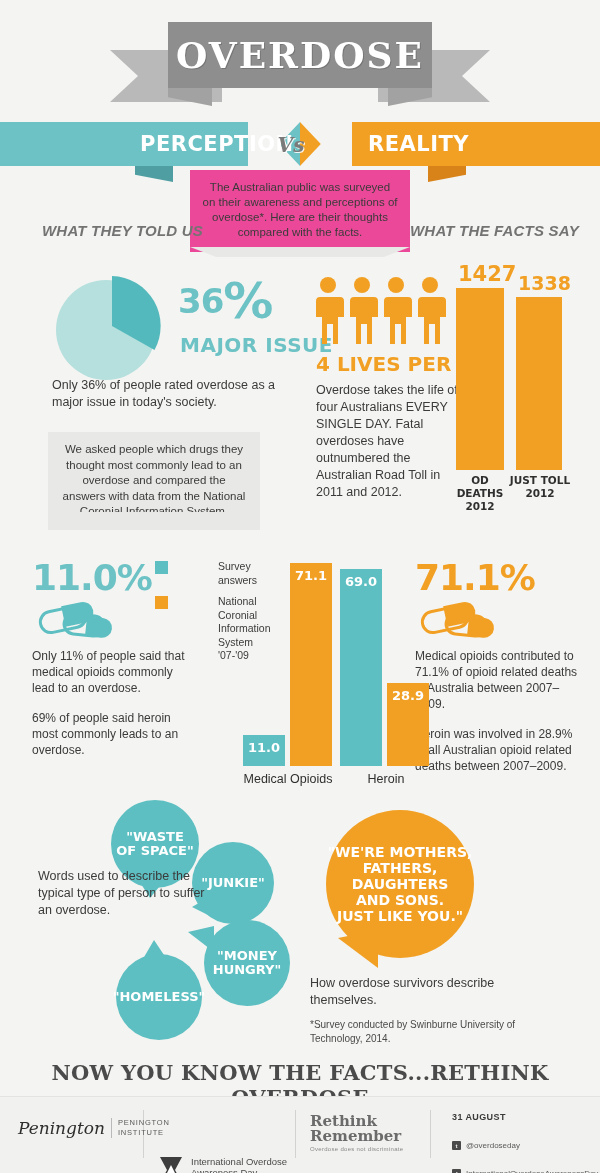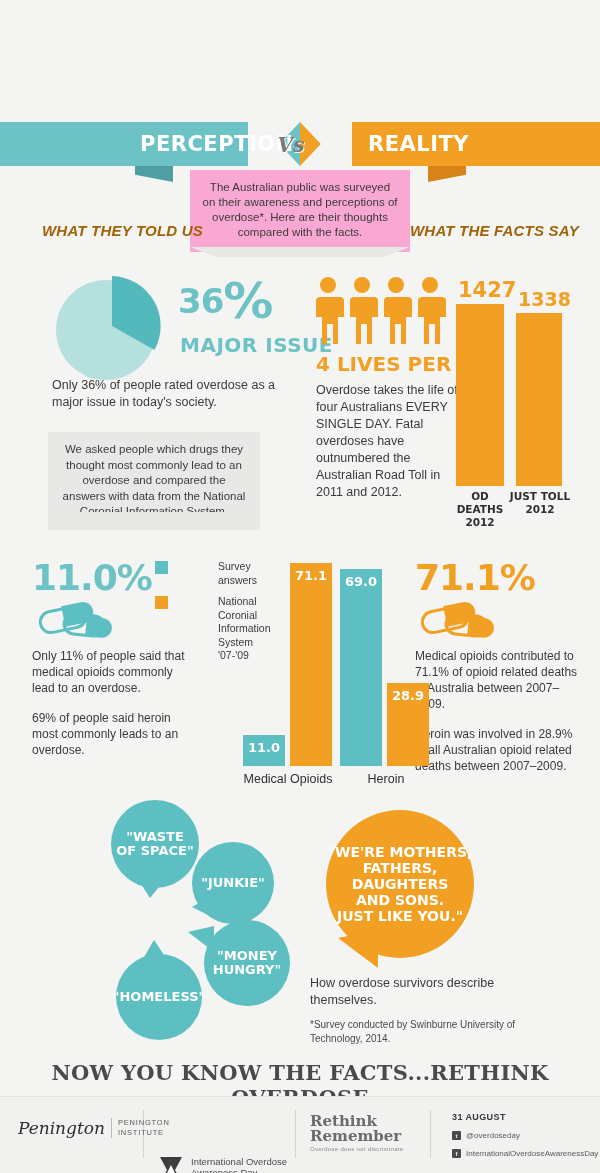--- a/index.html
+++ b/index.html
@@ -40,26 +40,26 @@
   .pvr-cut-r{position:absolute;left:300px;top:10px;width:52px;height:44px;background:#f4f4f2;clip-path:polygon(0 0,40% 50%,0 100%,100% 100%,100% 0);}
   .pvr-label{position:absolute;top:10px;height:44px;display:flex;align-items:center;
     color:#fff;font-family:"DejaVu Sans",sans-serif;font-weight:bold;font-size:21px;letter-spacing:.5px;}
   .pvr-label.left{left:140px;}
   .pvr-label.right{left:368px;}
   .pvr-vs{position:absolute;left:257px;top:14px;width:68px;height:38px;display:flex;align-items:center;justify-content:center;
     color:#7a7a7a;font-family:"DejaVu Serif",serif;font-weight:bold;font-size:20px;font-style:italic;
     text-shadow:1px 1px 0 rgba(255,255,255,.9);}
 
   
-  .intro{left:190px;top:170px;width:220px;background:#f9a8d4;padding:10px 12px 12px;box-sizing:border-box;
+  .intro{left:190px;top:170px;width:220px;background:#ec4899;padding:10px 12px 12px;box-sizing:border-box;
     text-align:center;font-size:11.5px;line-height:15px;color:#3b3b3b;}
   .intro-notch{left:190px;top:247px;width:220px;height:10px;background:#e8e8e6;
     clip-path:polygon(0 0,100% 0,100% 0,88% 100%,12% 100%,0 0);}
 
-  .side-label{top:222px;font-style:italic;font-weight:bold;font-size:15px;color:#a16207;
+  .side-label{top:222px;font-style:italic;font-weight:bold;font-size:15px;color:#737373;
     font-family:"Liberation Sans",sans-serif;letter-spacing:.2px;}
   .side-label.l{left:42px;}
   .side-label.r{left:410px;}
 
   
   .pie-box{left:52px;top:272px;width:120px;height:112px;}
   .pct-36{left:178px;top:276px;color:#6cc2c4;font-family:"DejaVu Sans",sans-serif;font-weight:bold;
     font-size:50px;line-height:50px;letter-spacing:-1px;}
   .pct-36 span{font-size:34px;vertical-align:top;}
   .major-issue{left:180px;top:333px;color:#6cc2c4;font-family:"DejaVu Sans",sans-serif;font-weight:bold;
@@ -113,30 +113,38 @@
     font-family:"DejaVu Serif",serif;font-weight:bold;font-size:21px;color:#4a4a4a;letter-spacing:.3px;}
   .footbar{left:0;top:1096px;width:600px;height:77px;background:#f1f1ef;border-top:1px solid #e3e3e1;}
   .fdiv{position:absolute;top:1110px;width:1px;height:48px;background:#d2d2d0;}
   .flogo-name{font-family:"Liberation Sans",sans-serif;font-size:7.5px;letter-spacing:.8px;color:#5a5a5a;line-height:10px;}
   .script{font-family:"DejaVu Serif",serif;font-style:italic;font-size:17px;color:#2e2e2e;}
   .iod-t1{font-size:9.5px;color:#4a4a4a;line-height:11px;}
   .iod-t2{font-size:5px;color:#7a7a7a;letter-spacing:.2px;}
   .rethink{font-family:"DejaVu Serif",serif;font-weight:bold;font-size:15px;color:#6b6b6b;line-height:15px;}
   .rethink-sub{font-size:6px;color:#8a8a8a;letter-spacing:.3px;margin-top:2px;}
   .soc-date{font-size:9px;font-weight:bold;color:#3b3b3b;letter-spacing:.4px;}
-  .soc-row{display:flex;align-items:center;margin-top:9px;}
+  .soc-row{display:flex;align-items:center;margin-top:19px;}
   .soc-ic{width:9px;height:9px;background:#4a4a4a;margin-right:5px;flex:none;border-radius:1px;
     display:flex;align-items:center;justify-content:center;color:#f1f1ef;font-size:6px;font-weight:bold;}
   .soc-tx{font-size:8px;color:#5a5a5a;}
 </style>
 </head>
 <body>
 
 <div class="stage">
 
+  <div class="abs ribbon-wrap">
+    <div class="ribbon-wing left"></div>
+    <div class="ribbon-wing right"></div>
+    <div class="ribbon-fold l"></div>
+    <div class="ribbon-fold r"></div>
+    <div class="ribbon-main"></div>
+    <div class="ribbon-title">OVERDOSE</div>
+  </div>
 
   <div class="abs pvr">
     <div class="pvr-bar-left"></div>
     <div class="pvr-bar-right"></div>
     <div class="pvr-tail-l"></div>
     <div class="pvr-tail-r"></div>
     <div class="pvr-cut-l"></div>
     <div class="pvr-cut-r"></div>
     <div class="pvr-label left">PERCEPTION</div>
     <div class="pvr-vs">Vs</div>
@@ -179,21 +187,21 @@
       </g>
       <g transform="translate(102,0)">
         <circle cx="12" cy="9" r="8"></circle>
         <path d="M2 21h20a4 4 0 0 1 4 4v16h-6v27h-5V48h-6v20H4V41h-6V25a4 4 0 0 1 4-4z" transform="translate(2,0)"></path>
       </g>
     </svg>
   </div>
   <div class="abs lives">4 LIVES PER DAY</div>
   <div class="abs lives-text">Overdose takes the life of four Australians EVERY SINGLE DAY. Fatal overdoses have outnumbered the Australian Road Toll in 2011 and 2012.</div>
 
-  <div class="abs" style="left:0;top:16px;width:536px;height:520px;">
+  <div class="abs" style="left:0;top:0;width:536px;height:520px;">
     <div class="dbar-val" style="left:458px;top:262px;">1427</div>
     <div class="dbar-val" style="left:518px;top:272px;font-size:19px;">1338</div>
     <div class="dbar" style="left:456px;top:288px;width:48px;height:182px;"></div>
     <div class="dbar" style="left:516px;top:297px;width:46px;height:173px;"></div>
     <div class="dbar-lbl" style="left:448px;top:474px;width:64px;"><span>OD DEATHS</span><br><span>2012</span></div>
     <div class="dbar-lbl" style="left:508px;top:474px;width:64px;"><span>JUST TOLL</span><br><span>2012</span></div>
   </div>
 
   <div class="abs pct-11">11.0%</div>
   <div class="abs pills-l">
@@ -292,20 +300,21 @@
         <span>FATHERS, DAUGHTERS</span><br>
         <span>AND SONS.</span><br>
         <span>JUST LIKE YOU."</span>
       </div>
     </div>
     <svg class="abs" style="left:338px;top:930px;" width="40" height="38">
         <path d="M40 0 L40 38 L0 8 Z" fill="#f2a024"></path>
       </svg>
   </div>
 
+  <div class="abs words-text">Words used to describe the typical type of person to suffer an overdose.</div>
   <div class="abs surv-text">How overdose survivors describe themselves.</div>
   <div class="abs source-note">*Survey conducted by Swinburne University of Technology, 2014.</div>
 
   <div class="abs tagline">NOW YOU KNOW THE FACTS...RETHINK OVERDOSE</div>
   <div class="abs footbar"></div>
 
   <div class="abs fdiv" style="left:143px;"></div>
   <div class="abs fdiv" style="left:295px;"></div>
   <div class="abs fdiv" style="left:430px;"></div>
 

